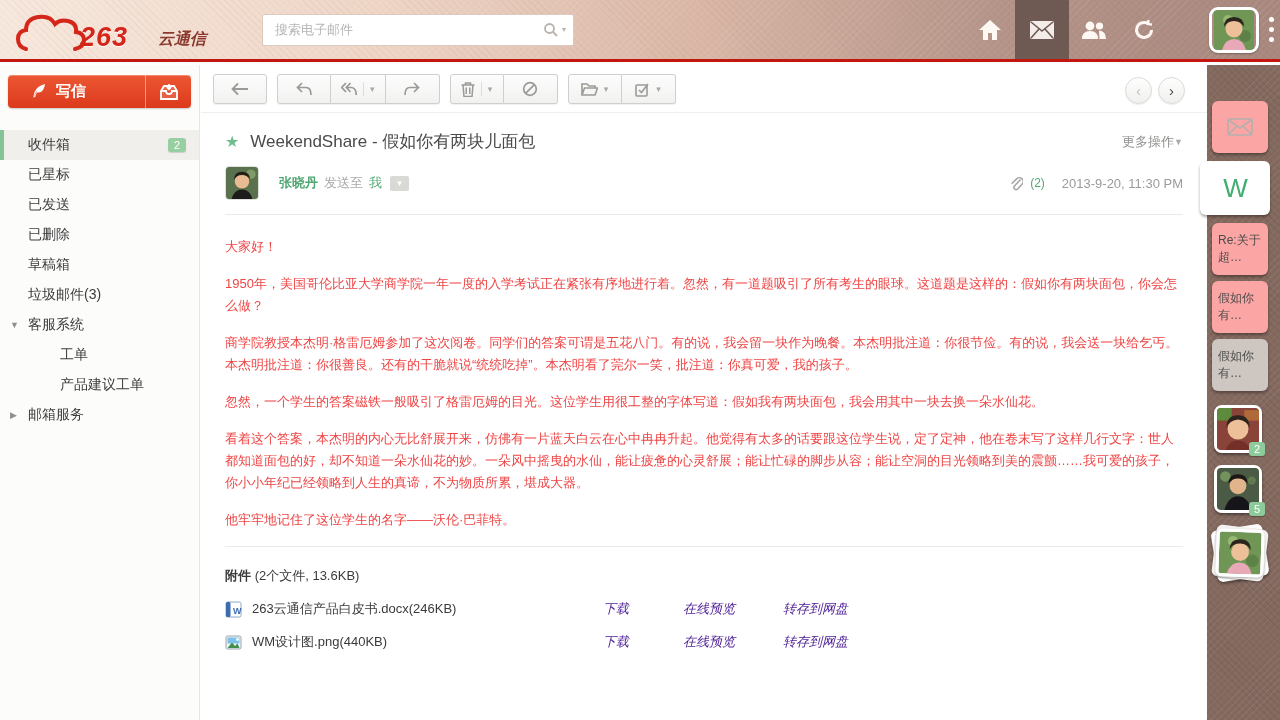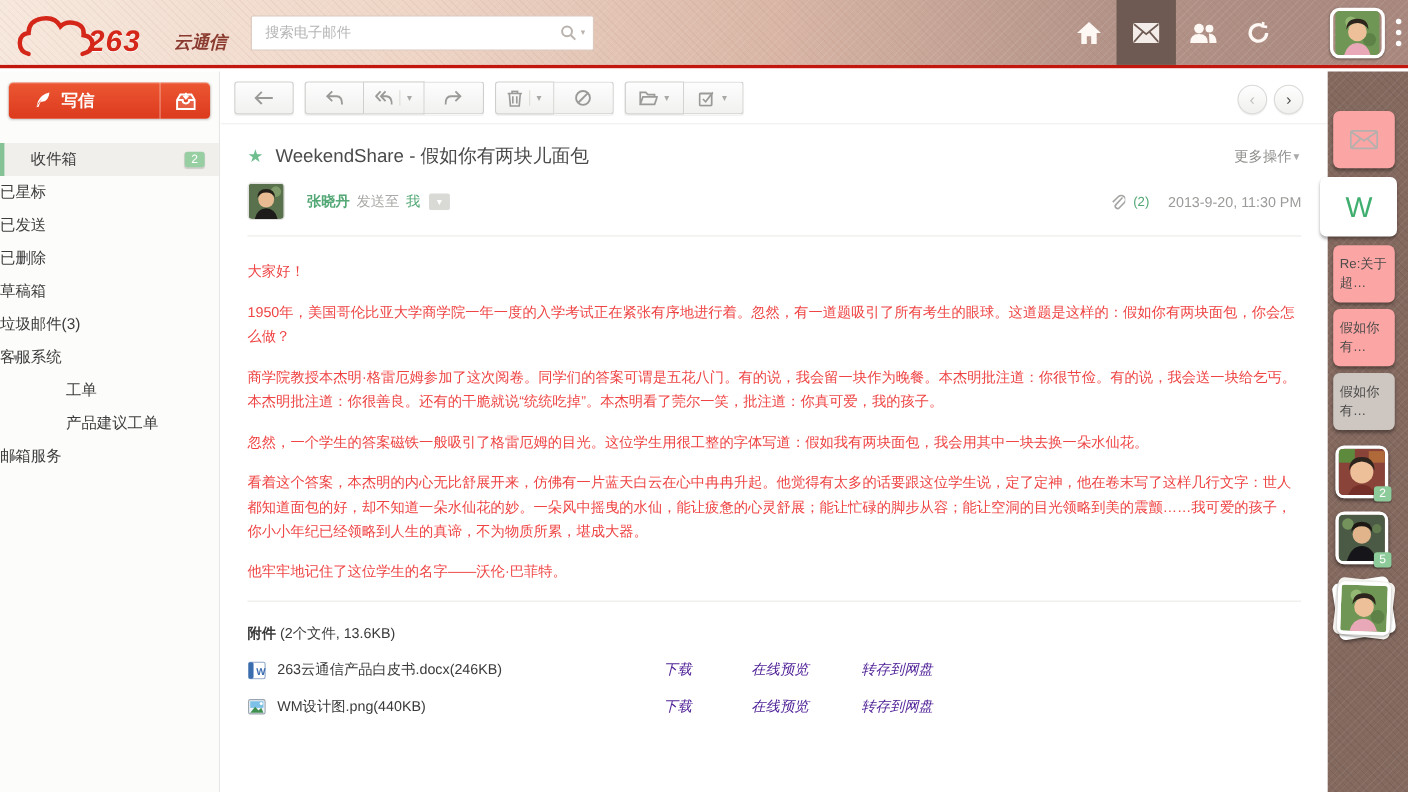--- a/index.html
+++ b/index.html
@@ -11,21 +11,21 @@
     background:linear-gradient(90deg,#f7e8dd 0%,#eed5c6 30%,#d9b6a6 55%,#b49489 78%,#a8887e 100%);
     border-bottom:3px solid #c2170e; display:flex; align-items:center; }
   .header::before { content:""; position:absolute; inset:0;
     background:repeating-linear-gradient(135deg,rgba(255,255,255,.07) 0 1px,transparent 1px 5px),
                repeating-linear-gradient(45deg,rgba(120,60,40,.05) 0 1px,transparent 1px 5px); pointer-events:none; }
   .logo { display:flex; align-items:flex-end; margin-left:14px; height:46px; position:relative; z-index:1;gap:26px; }
   .logo-cloud { position:relative; top:2px; }
   .logo-num { font-size:27px; font-weight:800; font-style:italic; color:#d5261a;
     letter-spacing:1px; margin-left:-34px; text-shadow:0 1px 0 #fff; }
   .logo-suffix { font-size:16px; font-weight:700; font-style:italic; color:#8a3a2e; margin:0 0 3px 4px; }
-  .searchbox { position:relative; margin-left:22px; width:312px; height:32px; z-index:1; }
+  .searchbox { position:relative; margin-left:56px; width:312px; height:32px; z-index:1; }
   .searchbox input { width:100%; height:100%; border:1px solid #dcc9bf; border-radius:2px;
     padding:0 44px 0 12px; font-size:13px; color:#555; background:#fff; outline:none;
     font-family:"Liberation Sans","DejaVu Sans",sans-serif; }
   .searchbox input::placeholder { color:#b5b5b5; }
   .search-icons { position:absolute; right:8px; top:8px; display:flex; align-items:center; gap:3px; color:#b9b2ad; }
   .hdr-right { margin-left:auto; display:flex; align-items:center; height:59px; position:relative; z-index:1; }
   .hdr-icon { width:50px; height:59px; display:flex; align-items:center; justify-content:center; color:#fdf8f4; cursor:pointer; }
   .hdr-icon.active-tile { width:54px; background:#6e5a52; }
   .hdr-avatar { width:50px; height:46px; border-radius:9px; border:3px solid #fff;
     overflow:hidden; margin:0 8px 0 40px; box-shadow:0 1px 2px rgba(0,0,0,.3); }
@@ -38,21 +38,21 @@
     border-right:1px solid #e6e6e4; }
   .compose { margin:10px 8px 0; height:33px; border-radius:4px; display:flex; align-items:center;
     background:linear-gradient(#ec5733,#dc3a1d); box-shadow:inset 0 1px 0 rgba(255,255,255,.3),0 1px 2px rgba(0,0,0,.2);
     color:#fff; cursor:pointer; }
   .compose-main { flex:1; display:flex; align-items:center; gap:9px; padding-left:22px;
     font-size:15px; font-weight:700; }
   .compose-side { width:46px; height:100%; display:flex; align-items:center; justify-content:center;
     border-left:1px solid rgba(255,255,255,.45); }
   .menu { margin-top:22px; }
   .menu-item { position:relative; height:30px; display:flex; align-items:center;
-    font-size:14px; color:#3c3c3c; cursor:pointer; }
+    padding-left:28px; font-size:14px; color:#3c3c3c; cursor:pointer; }
   .menu-item.active { background:#f1efec; border-left:4px solid #85c295; padding-left:24px; }
   .menu-item .caret { position:absolute; left:10px; font-size:9px; color:#8f8f8f; }
   .menu-item.child { padding-left:60px; }
   .badge { margin-left:auto; margin-right:13px; background:#97cfa3; color:#fff; font-size:11px;
     border-radius:3px; padding:1px 6px; box-shadow:0 1px 1px rgba(0,0,0,.15); }
 
   
   .main { position:absolute; top:65px; left:201px; width:1006px; bottom:0; background:#fff; }
   .toolbar { display:flex; align-items:flex-start; padding:9px 0 8px 12px; border-bottom:1px solid #efefed; }
   .tb-group { display:flex; margin-right:10px; border-radius:3px; box-shadow:0 1px 1px rgba(0,0,0,.06); }

